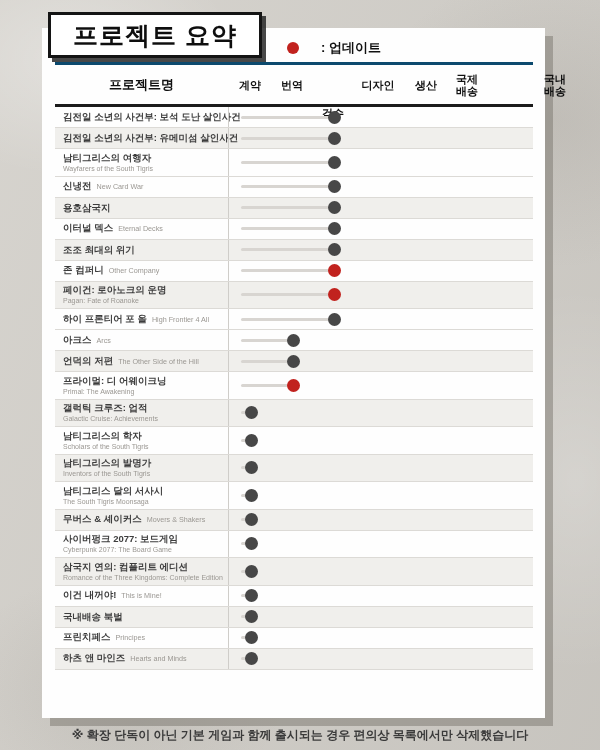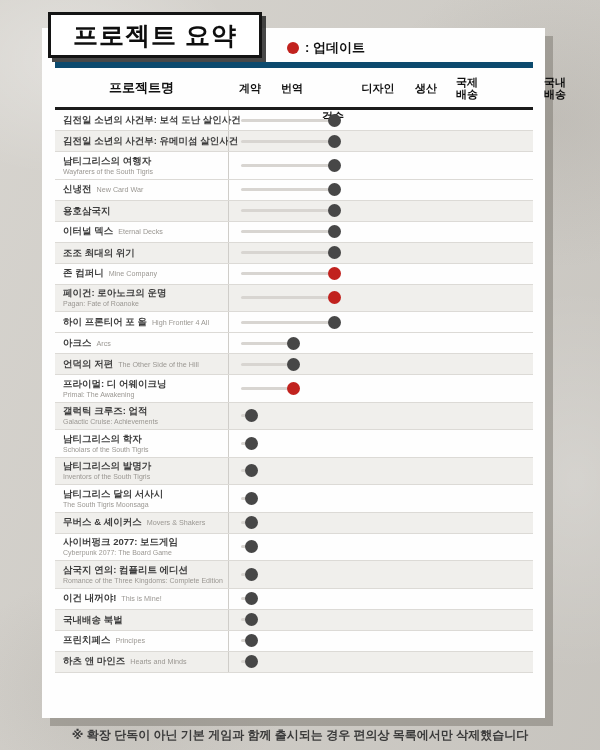--- a/index.html
+++ b/index.html
@@ -23,28 +23,28 @@
   .titlebox{
     position:absolute;left:6px;top:-16px;width:208px;height:40px;
     background:#ffffff;border:3px solid #141414;
     box-shadow:4px 4px 0 rgba(40,40,40,.85);
     text-align:center;line-height:40px;
     font-size:25px;font-weight:800;letter-spacing:1px;color:#0e0e0e;
     z-index:3;
   }
   .legend{
     position:absolute;left:245px;top:13px;height:14px;
-    display:flex;align-items:center;gap:6px;z-index:3;
+    display:flex;align-items:center;gap:22px;z-index:3;
     font-size:13px;font-weight:bold;color:#111;
   }
   .legend .ldot{width:12px;height:12px;border-radius:50%;display:inline-block;}
   .table{position:absolute;left:13px;top:34px;width:478px;}
   .thead{
     position:relative;height:39px;
-    border-top:6px solid #0c4a6e;border-bottom:3px solid #1b1b1b;
+    border-top:3px solid #0c4a6e;border-bottom:3px solid #1b1b1b;
   }
   .name-h{
     position:absolute;left:0;top:0;width:173px;height:39px;
     display:flex;align-items:center;justify-content:center;
     font-size:13px;font-weight:bold;color:#111;
   }
   .stage-h{
     position:absolute;top:50%;transform:translate(-50%,-50%);
     font-size:11px;font-weight:bold;color:#111;text-align:center;white-space:nowrap;
   }
@@ -174,21 +174,21 @@
       <span class="kr">조조 최대의 위기</span>
     </div>
     <div class="progress-cell">
       <span class="track" style="width: 91px; background: rgb(216, 213, 209);"></span>
       <span class="sdot" style="left: 98.5px; background: rgb(71, 71, 71);"></span>
     </div>
   </div>
 
   <div class="row">
     <div class="name-cell">
-      <span class="kr">존 컴퍼니<span class="en-inline">Mine Company</span></span>
+      <span class="kr">존 컴퍼니<span class="en-inline">Other Company</span></span>
     </div>
     <div class="progress-cell">
       <span class="track" style="width: 91px; background: rgb(216, 213, 209);"></span>
       <span class="sdot" style="left: 98.5px; background: rgb(193, 34, 30);"></span>
     </div>
   </div>
 
   <div class="row alt">
     <div class="name-cell">
       <span class="kr">페이건: 로아노크의 운명</span>

